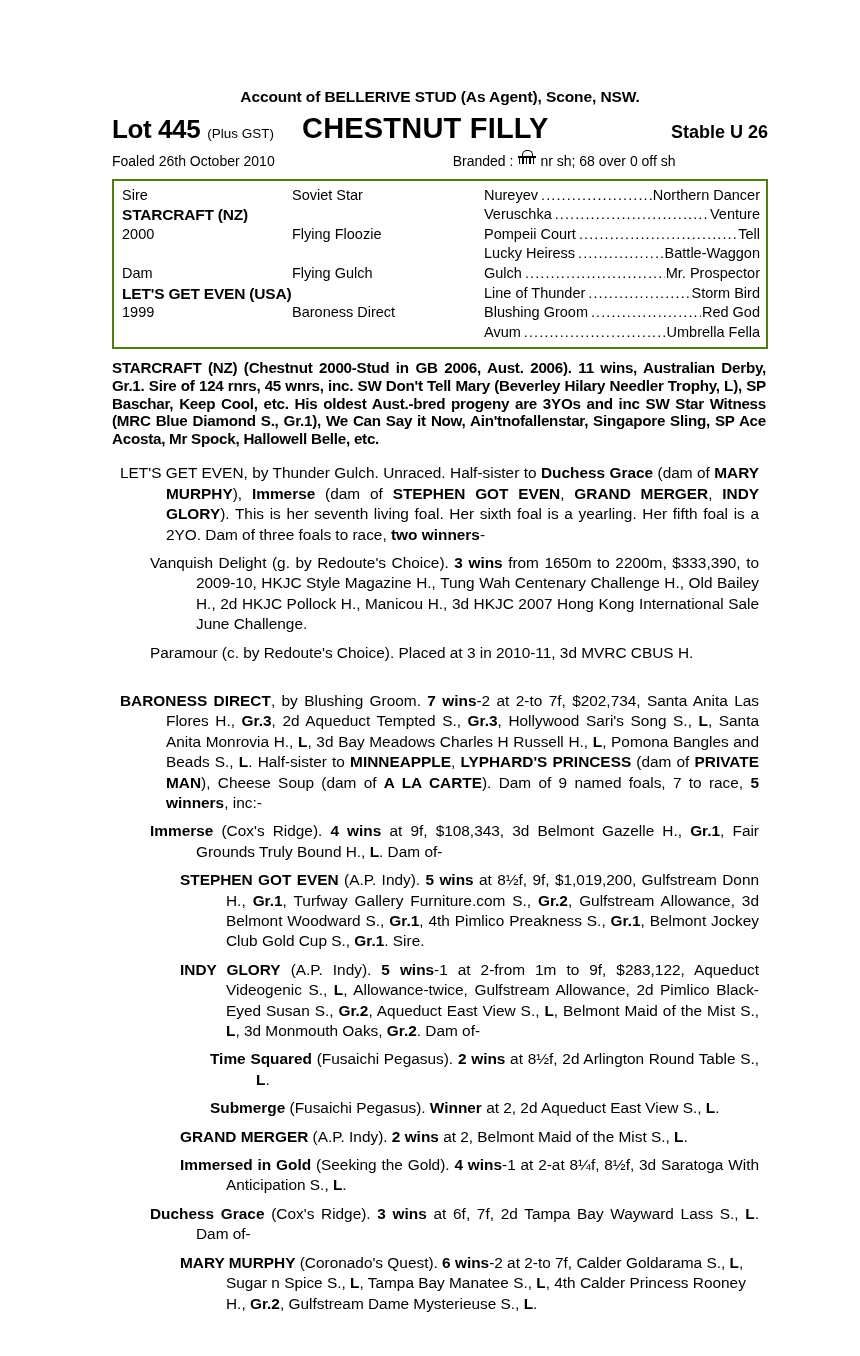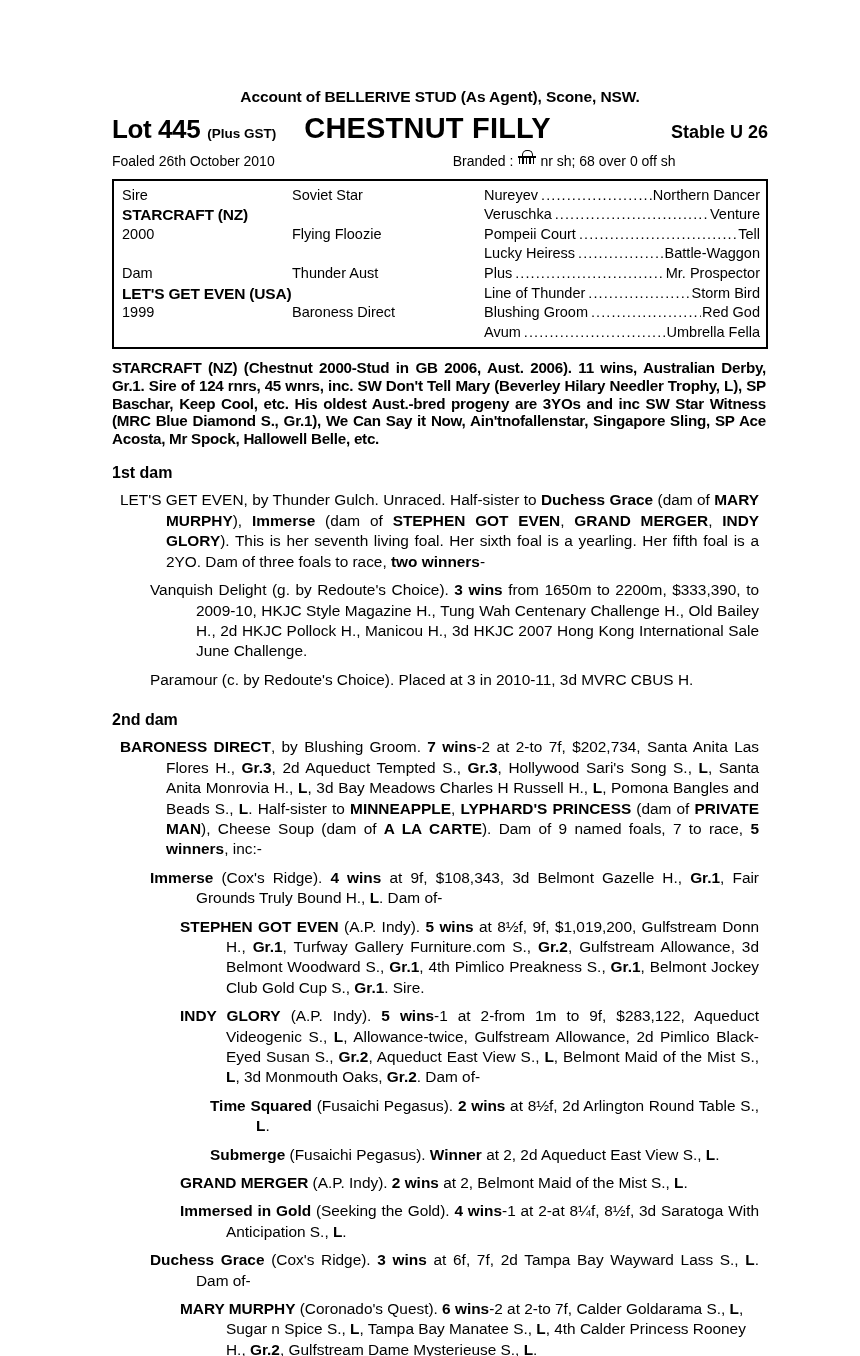--- a/index.html
+++ b/index.html
@@ -45,21 +45,21 @@
     line-height: 1.1;
   }
   .lot-no {
     font-size: 26px;
     font-weight: bold;
     letter-spacing: -0.4px;
     white-space: nowrap;
   }
   .plus-gst {
     font-size: 13.5px;
-    font-weight: bold;
+    font-weight: normal;
     margin-left: 7px;
     white-space: nowrap;
   }
   .lot-title {
     font-size: 29px;
     font-weight: bold;
     letter-spacing: 0.2px;
     margin-left: 28px;
     white-space: nowrap;
   }
@@ -114,21 +114,21 @@
     left: 2px;
     top: 8px;
     width: 16px;
     height: 6px;
     background:
       repeating-linear-gradient(90deg, #000 0 1.4px, transparent 1.4px 3.4px);
   }
 
   
   .ped-box {
-    border: 2px solid #000000;
+    border: 2px solid #4d7c0f;
     box-sizing: border-box;
     width: 656px;
     padding: 5px 6px 5px 8px;
     margin-bottom: 10px;
   }
   .ped-grid {
     display: grid;
     grid-template-columns: 170px 190px 1fr;
     font-size: 14.5px;
     line-height: 19.6px;
@@ -229,21 +229,21 @@
           <div class="ped-line strong">LET'S GET EVEN (USA)</div>
           <div class="ped-line">1999</div>
           <div class="ped-line"></div>
         </div>
 
         <div class="ped-c2">
           <div class="ped-line">Soviet Star</div>
           <div class="ped-line"></div>
           <div class="ped-line">Flying Floozie</div>
           <div class="ped-line"></div>
-          <div class="ped-line">Thunder Aust</div>
+          <div class="ped-line">Flying Gulch</div>
           <div class="ped-line"></div>
           <div class="ped-line">Baroness Direct</div>
           <div class="ped-line"></div>
         </div>
 
         <div class="ped-c3">
           <div class="dotline">
             <span class="lft">Nureyev</span>
             <span class="dots">.........................................................</span>
             <span class="rgt">Northern Dancer</span>
@@ -257,21 +257,21 @@
             <span class="lft">Pompeii Court</span>
             <span class="dots">.........................................................</span>
             <span class="rgt">Tell</span>
           </div>
           <div class="dotline">
             <span class="lft">Lucky Heiress</span>
             <span class="dots">.........................................................</span>
             <span class="rgt">Battle-Waggon</span>
           </div>
           <div class="dotline">
-            <span class="lft">Plus</span>
+            <span class="lft">Gulch</span>
             <span class="dots">.........................................................</span>
             <span class="rgt">Mr. Prospector</span>
           </div>
           <div class="dotline">
             <span class="lft">Line of Thunder</span>
             <span class="dots">.........................................................</span>
             <span class="rgt">Storm Bird</span>
           </div>
           <div class="dotline">
             <span class="lft">Blushing Groom</span>
@@ -283,32 +283,30 @@
             <span class="dots">.........................................................</span>
             <span class="rgt">Umbrella Fella</span>
           </div>
         </div>
 
       </div>
     </div>
 
     <div class="sire-blurb">STARCRAFT (NZ) (Chestnut 2000-Stud in GB 2006, Aust. 2006). 11 wins, Australian Derby, Gr.1. Sire of 124 rnrs, 45 wnrs, inc. SW Don't Tell Mary (Beverley Hilary Needler Trophy, L), SP Baschar, Keep Cool, etc. His oldest Aust.-bred progeny are 3YOs and inc SW Star Witness (MRC Blue Diamond S., Gr.1), We Can Say it Now, Ain'tnofallenstar, Singapore Sling, SP Ace Acosta, Mr Spock, Hallowell Belle, etc.</div>
 
-    <div class="dam-head">1st dam</div>
 
     <p class="blk hang1"><span>LET'S GET EVEN, by Thunder Gulch. Unraced. Half-sister to </span><b>Duchess Grace</b><span> (dam of </span><b>MARY MURPHY</b><span>), </span><b>Immerse</b><span> (dam of </span><b>STEPHEN GOT EVEN</b><span>, </span><b>GRAND MERGER</b><span>, </span><b>INDY GLORY</b><span>). This is her seventh living foal. Her sixth foal is a yearling. Her fifth foal is a 2YO. Dam of three foals to race, </span><b>two winners</b><span>-</span></p>
 
 
     <p class="blk hang2"><span>Vanquish Delight</span><span> (g. by Redoute's Choice). </span><b>3 wins</b><span> from 1650m to 2200m, $333,390, to 2009-10, HKJC Style Magazine H., Tung Wah Centenary Challenge H., Old Bailey H., 2d HKJC Pollock H., Manicou H., 3d HKJC 2007 Hong Kong International Sale June Challenge.</span></p>
 
     <p class="blk hang2 lastline"><span>Paramour</span><span> (c. by Redoute's Choice). Placed at 3 in 2010-11, 3d MVRC CBUS H.</span></p>
 
     <div class="gap"></div>
 
-    <div class="dam-head">2nd dam</div>
 
     <p class="blk hang1"><b>BARONESS DIRECT</b><span>, by Blushing Groom. </span><b>7 wins</b><span>-2 at 2-to 7f, $202,734, Santa Anita Las Flores H., </span><b>Gr.3</b><span>, 2d Aqueduct Tempted S., </span><b>Gr.3</b><span>, Hollywood Sari's Song S., </span><b>L</b><span>, Santa Anita Monrovia H., </span><b>L</b><span>, 3d Bay Meadows Charles H Russell H., </span><b>L</b><span>, Pomona Bangles and Beads S., </span><b>L</b><span>. Half-sister to </span><b>MINNEAPPLE</b><span>, </span><b>LYPHARD'S PRINCESS</b><span> (dam of </span><b>PRIVATE MAN</b><span>), Cheese Soup (dam of </span><b>A LA CARTE</b><span>). Dam of 9 named foals, 7 to race, </span><b>5 winners</b><span>, inc:-</span></p>
 
     <p class="blk hang2"><b>Immerse</b><span> (Cox's Ridge). </span><b>4 wins</b><span> at 9f, $108,343, 3d Belmont Gazelle H., </span><b>Gr.1</b><span>, Fair Grounds Truly Bound H., </span><b>L</b><span>. Dam of-</span></p>
 
     <p class="blk hang3"><b>STEPHEN GOT EVEN</b><span> (A.P. Indy). </span><b>5 wins</b><span> at 8½f, 9f, $1,019,200, Gulfstream Donn H., </span><b>Gr.1</b><span>, Turfway Gallery Furniture.com S., </span><b>Gr.2</b><span>, Gulfstream Allowance, 3d Belmont Woodward S., </span><b>Gr.1</b><span>, 4th Pimlico Preakness S., </span><b>Gr.1</b><span>, Belmont Jockey Club Gold Cup S., </span><b>Gr.1</b><span>. Sire.</span></p>
 
     <p class="blk hang3"><b>INDY GLORY</b><span> (A.P. Indy). </span><b>5 wins</b><span>-1 at 2-from 1m to 9f, $283,122, Aqueduct Videogenic S., </span><b>L</b><span>, Allowance-twice, Gulfstream Allowance, 2d Pimlico Black-Eyed Susan S., </span><b>Gr.2</b><span>, Aqueduct East View S., </span><b>L</b><span>, Belmont Maid of the Mist S., </span><b>L</b><span>, 3d Monmouth Oaks, </span><b>Gr.2</b><span>. Dam of-</span></p>
 
     <p class="blk hang4"><b>Time Squared</b><span> (Fusaichi Pegasus). </span><b>2 wins</b><span> at 8½f, 2d Arlington Round Table S., </span><b>L</b><span>.</span></p>

